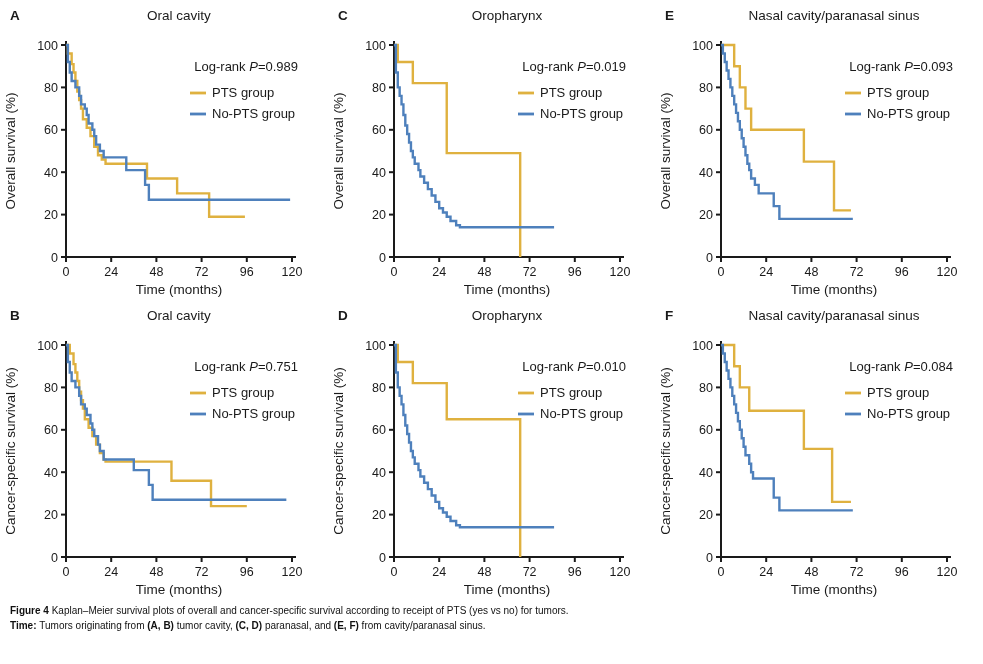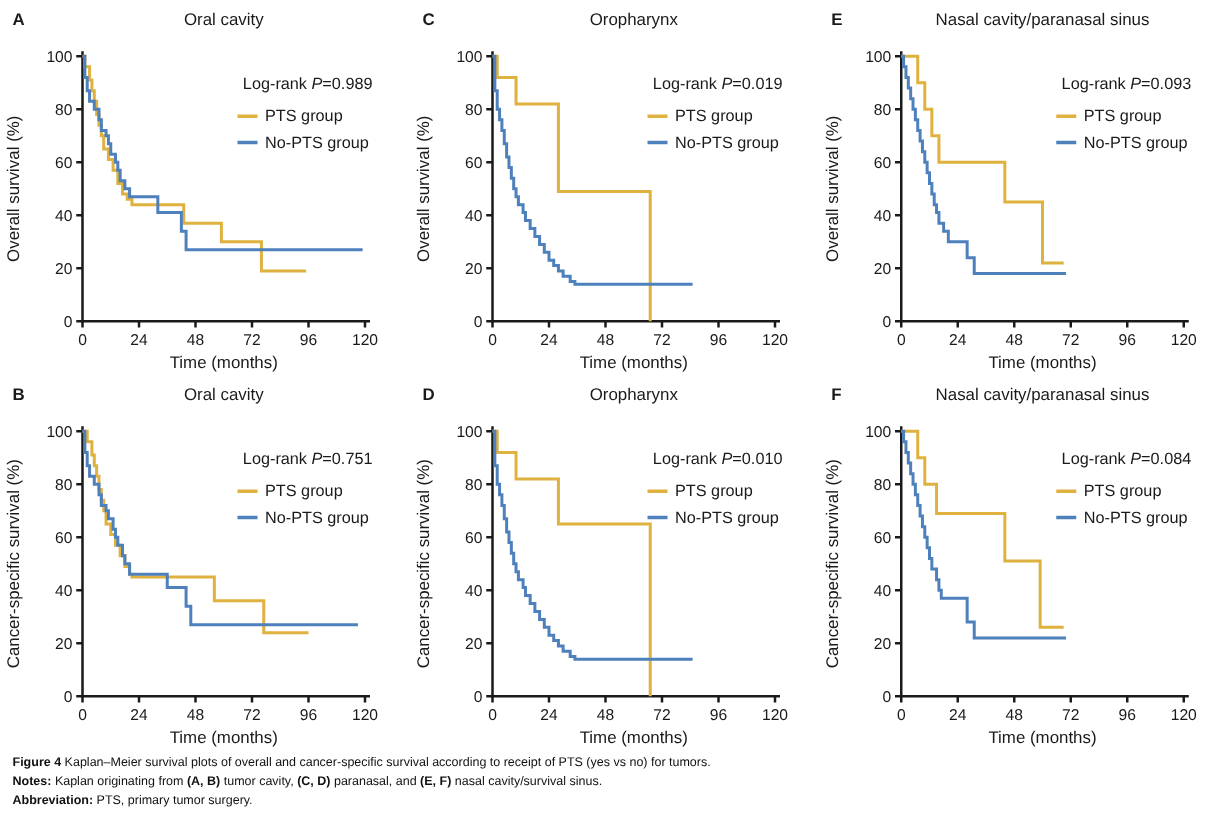--- a/index.html
+++ b/index.html
@@ -254,16 +254,15 @@
           <text x="298" y="71" font-size="13" text-anchor="end"><tspan>Log-rank </tspan><tspan font-style="italic">P</tspan><tspan>=0.084</tspan></text>
           <line x1="190" y1="93" x2="206" y2="93" stroke="#DFB13F" stroke-width="2.8"></line>
           <text x="212" y="97" font-size="13">PTS group</text>
           <line x1="190" y1="114" x2="206" y2="114" stroke="#4E80BC" stroke-width="2.8"></line>
           <text x="212" y="118" font-size="13">No-PTS group</text>
         </svg>
       </div>
     </div>
   <div class="caption" id="caption">
       <p><span class="b">Figure 4 </span><span>Kaplan–Meier survival plots of overall and cancer-specific survival according to receipt of PTS (yes vs no) for tumors.</span></p>
-      <p><span class="b">Notes: </span><span>Kaplan originating from </span><span class="b">(A, B)</span><span> tumor cavity, </span><span class="b">(C, D)</span><span> paranasal, and </span><span class="b">(E, F)</span><span> nasal cavity/survival sinus.</span></p>
-      <p><span class="b">Abbreviation: </span><span>PTS, primary tumor surgery.</span></p>
+      <p><span class="b">Time: </span><span>Tumors originating from </span><span class="b">(A, B)</span><span> tumor cavity, </span><span class="b">(C, D)</span><span> paranasal, and </span><span class="b">(E, F)</span><span> from cavity/paranasal sinus.</span></p>
     </div>
 </div>
 
 </body></html>

